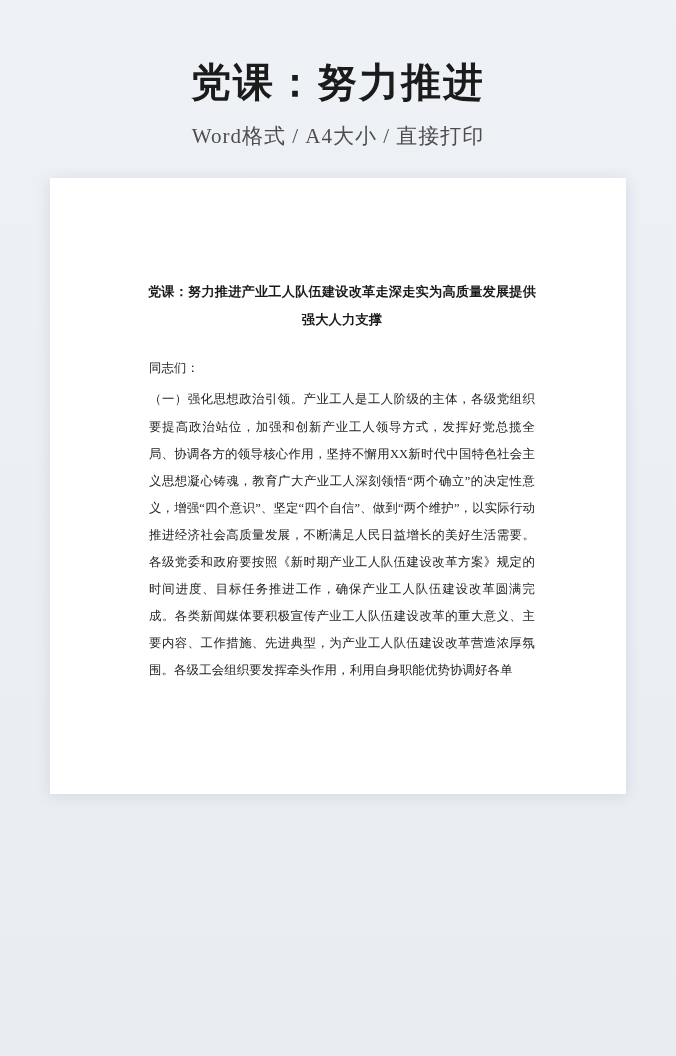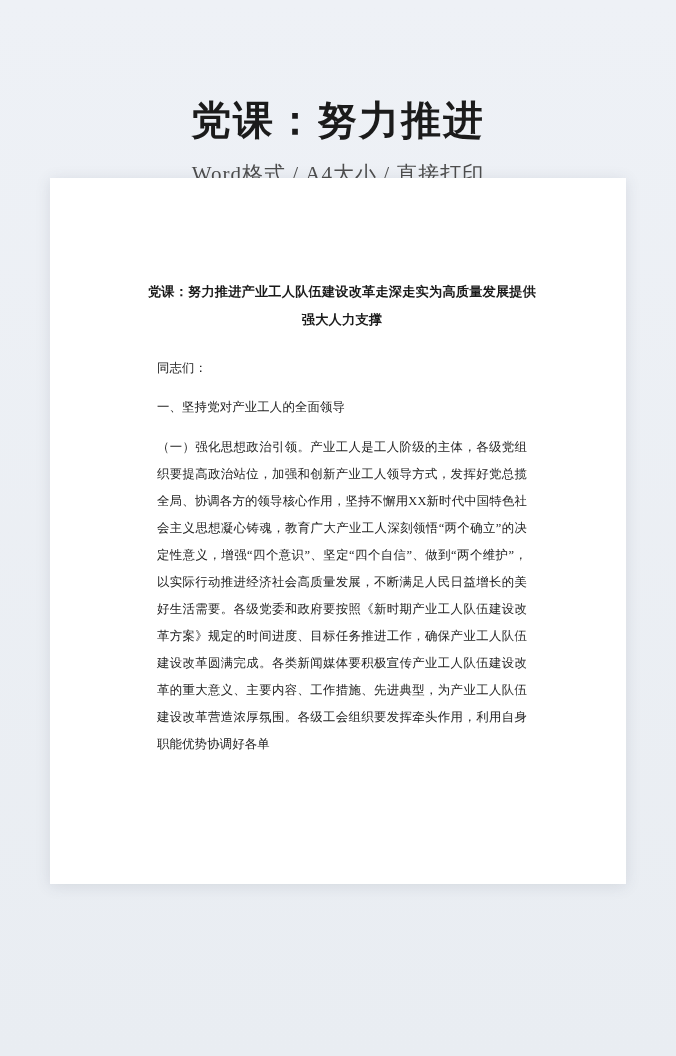--- a/index.html
+++ b/index.html
@@ -14,21 +14,21 @@
     overflow: hidden;
   }
   .page {
     position: relative;
     width: 676px;
     height: 1056px;
     background: linear-gradient(180deg, #eef1f6 0%, #e9edf2 100%);
     box-sizing: border-box;
   }
   .banner {
-    padding-top: 96px;
+    padding-top: 58px;
     text-align: center;
   }
   .banner-title {
     font-family: "Liberation Sans", sans-serif;
     font-size: 40px;
     font-weight: 700;
     color: #1b1b1b;
     letter-spacing: 2px;
     line-height: 1.2;
   }
@@ -38,21 +38,21 @@
     font-size: 21px;
     font-weight: 400;
     color: #4d4d4d;
     letter-spacing: 1px;
   }
   .doc-shadow {
     position: absolute;
     left: 50px;
     top: 178px;
     width: 576px;
-    height: 706px;
+    height: 616px;
     background: #ffffff;
     box-shadow: 0 2px 14px rgba(60, 70, 90, 0.13);
   }
   .doc-inner {
     position: absolute;
     left: 95px;
     top: 100px;
     width: 394px;
   }
   .doc-title {
@@ -67,21 +67,21 @@
   .doc-body {
     margin-top: 22px;
   }
   .doc-para {
     font-family: "Liberation Serif", serif;
     font-size: 12.4px;
     color: #222222;
     line-height: 2.18;
     text-align: justify;
     letter-spacing: 0.15px;
-    margin: 12px;
+    margin: 4px;
   }
   .doc-para + .doc-para {
     margin-top: 0;
   }
 </style>
 </head>
 <body>
 
 <div class="page">
 
@@ -89,19 +89,18 @@
     <div class="banner-title">党课：努力推进</div>
     <div class="banner-sub">Word格式 / A4大小 / 直接打印</div>
   </div>
 
   <div class="doc-shadow">
     <div class="doc-inner">
       <div class="doc-title">党课：努力推进产业工人队伍建设改革走深走实为高质量发展提供强大人力支撑</div>
 
       <div class="doc-body">
         <p class="doc-para">同志们：</p>
-        <p class="doc-para">一、坚持党对产业工人的全面领导</p>
         <p class="doc-para">（一）强化思想政治引领。产业工人是工人阶级的主体，各级党组织要提高政治站位，加强和创新产业工人领导方式，发挥好党总揽全局、协调各方的领导核心作用，坚持不懈用XX新时代中国特色社会主义思想凝心铸魂，教育广大产业工人深刻领悟“两个确立”的决定性意义，增强“四个意识”、坚定“四个自信”、做到“两个维护”，以实际行动推进经济社会高质量发展，不断满足人民日益增长的美好生活需要。各级党委和政府要按照《新时期产业工人队伍建设改革方案》规定的时间进度、目标任务推进工作，确保产业工人队伍建设改革圆满完成。各类新闻媒体要积极宣传产业工人队伍建设改革的重大意义、主要内容、工作措施、先进典型，为产业工人队伍建设改革营造浓厚氛围。各级工会组织要发挥牵头作用，利用自身职能优势协调好各单</p>
       </div>
     </div>
   </div>
 
 </div>
 
 </body></html>

